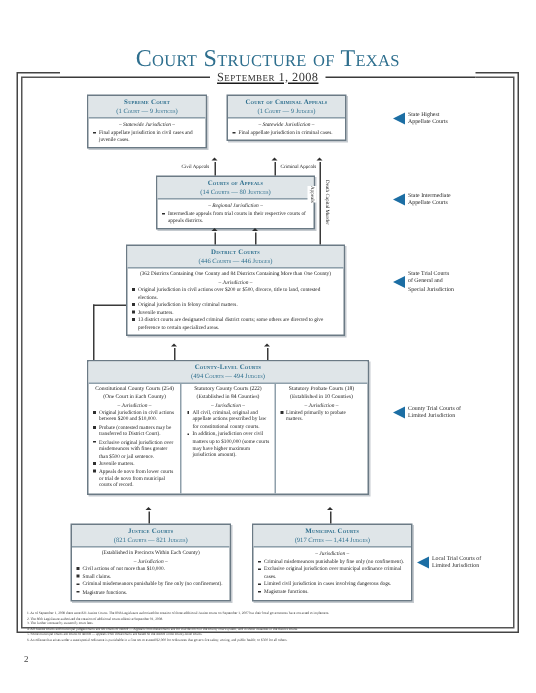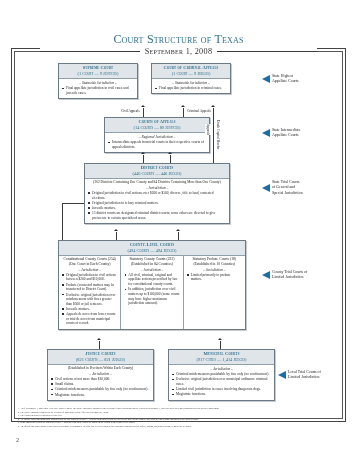--- a/index.html
+++ b/index.html
@@ -3,31 +3,31 @@
 <meta charset="utf-8">
 <style>
   html,body{margin:0;padding:0;background:#ffffff;}
   body{width:357px;height:462px;position:relative;overflow:hidden;
        font-family:"Liberation Serif",serif;color:#1a1a1a;}
 
   
   .title{position:absolute;left:0;top:31px;width:357px;text-align:center;
          font-family:"Liberation Serif",serif;color:#2e6f8e;
          font-size:13.5px;letter-spacing:.2px;font-variant:small-caps;font-weight:normal;}
-  .title .big{font-size:12px;text-align:center;}
+  .title .big{font-size:16px;text-align:center;}
 
   
   .frame-outer{position:absolute;left:11px;top:48px;width:333px;height:372px;
                border:1.6px solid #444;}
   .frame-inner{position:absolute;left:14px;top:51px;width:327px;height:366px;
                border:0.9px solid #555;}
 
   
   .date-band{position:absolute;left:40px;top:45.5px;width:277px;height:11px;
-             background:#fff;display:flex;align-items:center;justify-content:center;gap:5px;}
+             background:#fff;display:flex;align-items:center;justify-content:center;gap:5px;text-decoration:underline;}
   .date-band .rule{flex:1;height:0;border-top:1.4px solid #3a3a3a;border-bottom:0;}
   .date-text{font-variant:small-caps;font-size:8.2px;color:#333;white-space:nowrap;
              letter-spacing:.3px;}
 
   
   .box{position:absolute;background:#fff;border:0.8px solid #6b7a85;
        box-shadow:1px 1px 0 rgba(140,150,160,.5);}
   .box .hdr{background:#dfe5e8;border-bottom:0.7px solid #8fa0ab;
             text-align:center;padding:1px 2px 1.5px;}
   .box .hdr .l1{color:#2e6f8e;font-size:4.6px;font-weight:bold;letter-spacing:.15px;

